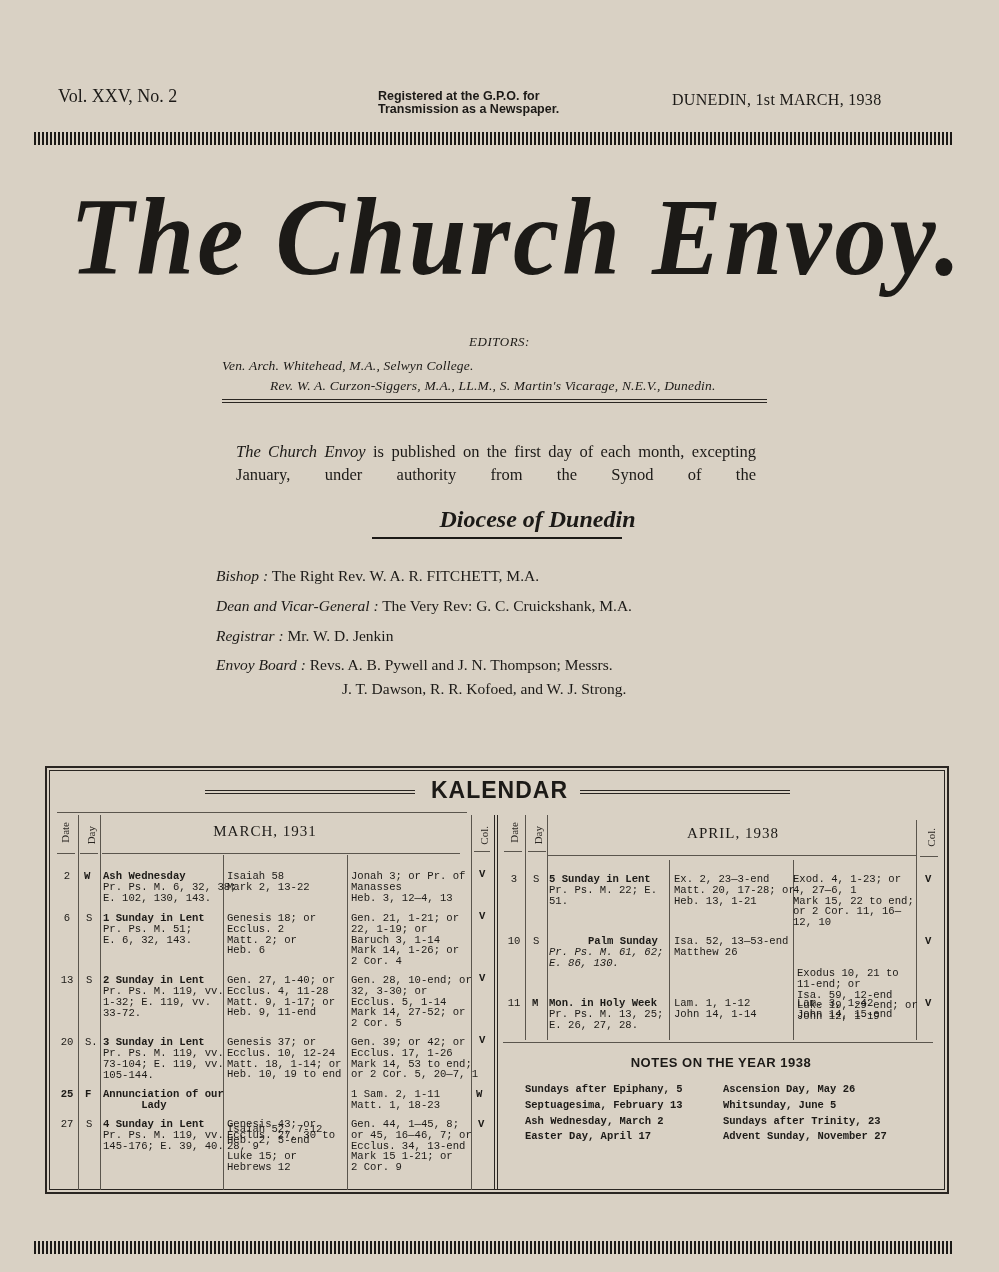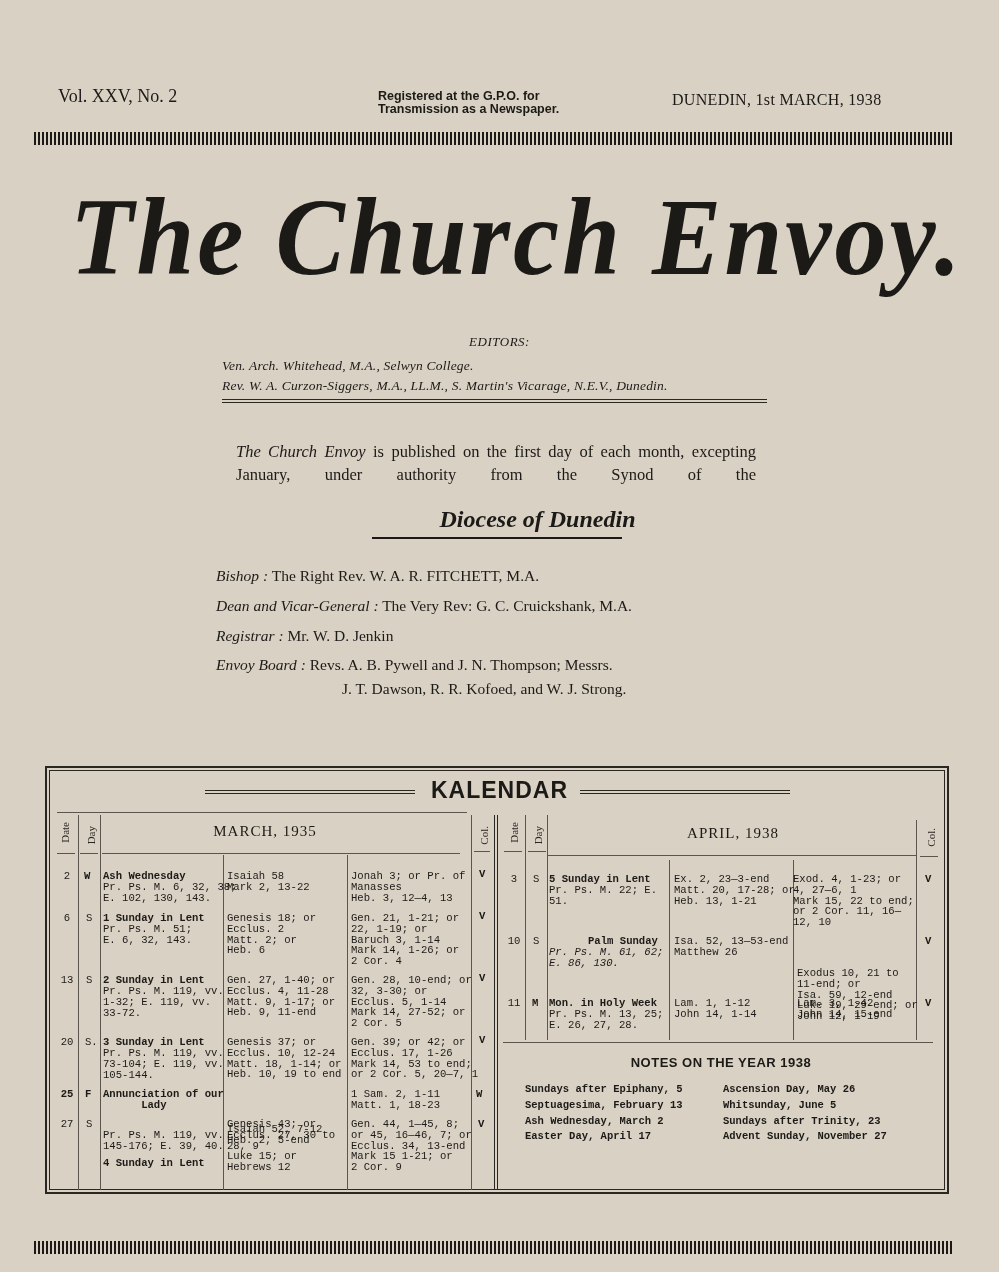--- a/index.html
+++ b/index.html
@@ -30,21 +30,21 @@
     left: 70px; top: 172px; width: 870px;
     font-family: "Liberation Serif", serif; font-style: italic; font-weight: bold;
     font-size: 104px; letter-spacing: 3px; line-height: 130px;
     transform: scaleY(1.05);
     white-space: nowrap;
   }
 
   #editors-label { left: 0; width: 999px; top: 334px; text-align: center; font-size: 13px; font-style: italic; letter-spacing: 0.5px; }
   .editor-line { left: 222px; font-size: 13.5px; font-style: italic; letter-spacing: 0.2px; }
   #ed1 { top: 358px; }
-  #ed2 { top: 378px; }
+  #ed2 { top: 378px; margin-left: 48px; }
   .dbl-rule { position: absolute; border-top: 1px solid #2a2622; border-bottom: 1px solid #2a2622; height: 4px; }
   #ed-rule { left: 222px; top: 399px; width: 545px; }
 
   #pub { left: 236px; top: 440px; width: 520px; font-size: 16.5px; line-height: 23px; text-align: justify; text-align-last: justify; }
   #pub i { font-style: italic; }
 
   #diocese { left: 0; width: 999px; top: 506px; text-align: center; font-size: 24px; font-style: italic; font-weight: bold; margin-left: 38px; }
   #diocese-rule { left: 372px; top: 537px; width: 250px; height: 2px; background: #1c1a17; }
 
   .officer { left: 216px; font-size: 15.5px; }
@@ -114,21 +114,21 @@
 <div class="abs" id="kal-outer"></div>
 <div class="abs" id="kal-inner"></div>
 <div class="kal-rule" id="kr-left"></div>
 <div class="kal-rule" id="kr-right"></div>
 <div class="abs" id="kal-title"><span>KALENDAR</span></div>
 
 <div id="march">
   <div class="hline" style="left:57px;top:812px;width:410px;"></div>
   <div class="vert" style="left:59px;top:822px;">Date</div>
   <div class="vert" style="left:85px;top:826px;">Day</div>
-  <div class="month-head" style="left:100px;top:823px;width:330px;">MARCH, 1935</div>
+  <div class="month-head" style="left:100px;top:823px;width:330px;">MARCH, 1931</div>
   <div class="vert" style="left:478px;top:826px;">Col.</div>
 
   <div class="hline" style="left:57px;top:853px;width:18px;"></div>
   <div class="hline" style="left:80px;top:853px;width:18px;"></div>
   <div class="hline" style="left:102px;top:853px;width:358px;"></div>
   <div class="hline" style="left:474px;top:851px;width:16px;"></div>
 
   <div class="vline" style="left:78px;top:815px;height:375px;"></div>
   <div class="vline" style="left:100px;top:815px;height:375px;"></div>
   <div class="vline" style="left:223px;top:855px;height:335px;"></div>
@@ -203,21 +203,21 @@
   <div class="cell mono b" style="left:103px;top:1089px;">Annunciation of our
       Lady</div>
   <div class="cell mono" style="left:227px;top:1116px;margin-top:8px;">Isaiah 52, 7-12
 Heb. 2, 5-end</div>
   <div class="cell mono" style="left:351px;top:1089px;">1 Sam. 2, 1-11
 Matt. 1, 18-23</div>
   <div class="cell mono b" style="left:476px;top:1089px;">W</div>
 
   <div class="cell mono c" style="left:58px;top:1119px;width:18px;">27</div>
   <div class="cell mono" style="left:86px;top:1119px;">S</div>
-  <div class="cell mono b" style="left:103px;top:1119px;margin-top:39px;">4 Sunday in Lent</div>
+  <div class="cell mono b" style="left:103px;top:1119px;">4 Sunday in Lent</div>
   <div class="cell mono" style="left:103px;top:1130px;">Pr. Ps. M. 119, vv.
 145-176; E. 39, 40.</div>
   <div class="cell mono" style="left:227px;top:1119px;">Genesis 43; or
 Ecclus. 27, 30 to
 28, 9
 Luke 15; or
 Hebrews 12</div>
   <div class="cell mono" style="left:351px;top:1119px;">Gen. 44, 1—45, 8;
 or 45, 16—46, 7; or
 Ecclus. 34, 13-end

